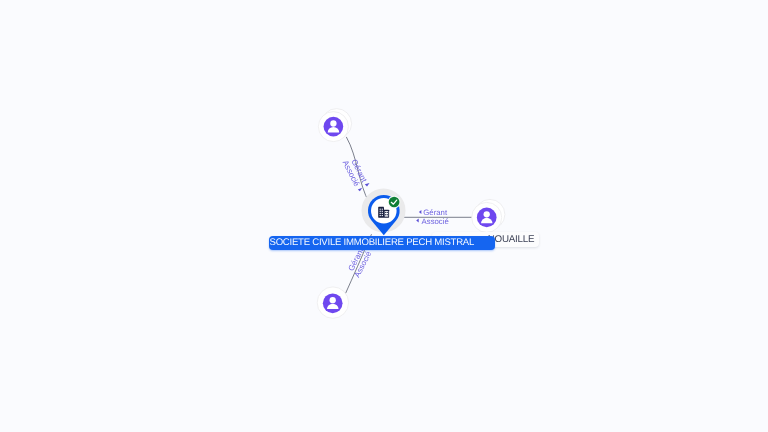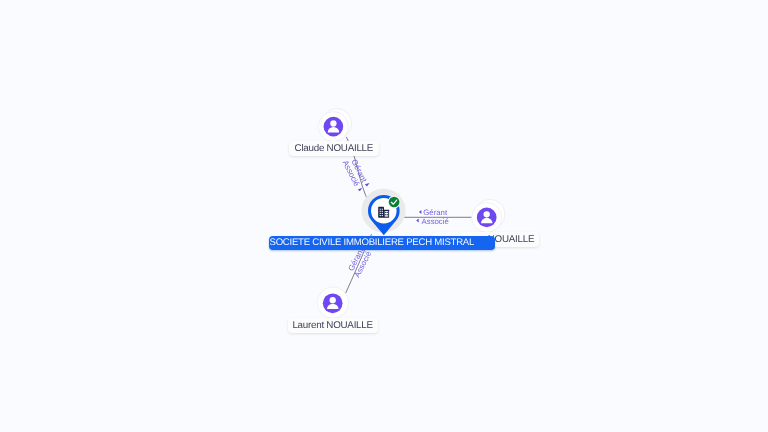--- a/index.html
+++ b/index.html
@@ -113,25 +113,19 @@
     </g>
     <path d="M364.8 184.3 L369.5 182.9 L367.0 186.4 Z" fill="#5b4fd6"></path>
     <path d="M357.8 189.4 L362.2 187.8 L359.9 191.2 Z" fill="#5b4fd6"></path>
 
     <g transform="rotate(-63 352.7 271.5)">
       <text x="352.7" y="271.5" font-family="Liberation Sans, sans-serif" font-size="8" fill="#6f63e0">Gérant</text>
       <text x="349.64" y="279.93" font-family="Liberation Sans, sans-serif" font-size="8" fill="#6f63e0">Associé</text>
     </g>
   </svg>
 
-  <div class="nlabel" style="left:289px;top:140.6px;padding:0 5.6px;">
-     <span>Claude NOUAILLE</span>
-  </div>
   <div class="nlabel" style="left:432.4px;top:231.6px;width:106.5px;padding:0;text-align:right;">
      <span style="padding-right:4.7px;">NOUAILLE</span>
-  </div>
-  <div class="nlabel" style="left:287.6px;top:317.9px;padding:0 4.8px;">
-     <span>Laurent NOUAILLE</span>
   </div>
   <div class="nlabel company" style="left:268.5px;top:236.1px;padding:0 1px;width:224px;">
      <span>SOCIETE CIVILE IMMOBILIERE PECH MISTRAL</span>
   </div>
 </div>
 
 </body></html>

